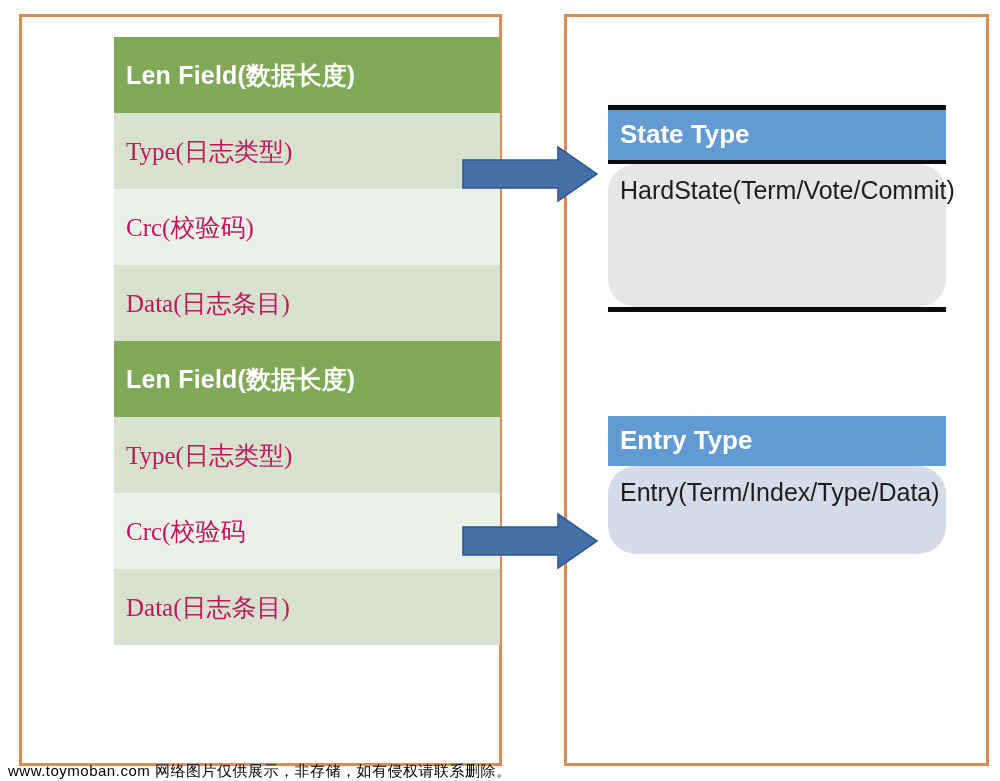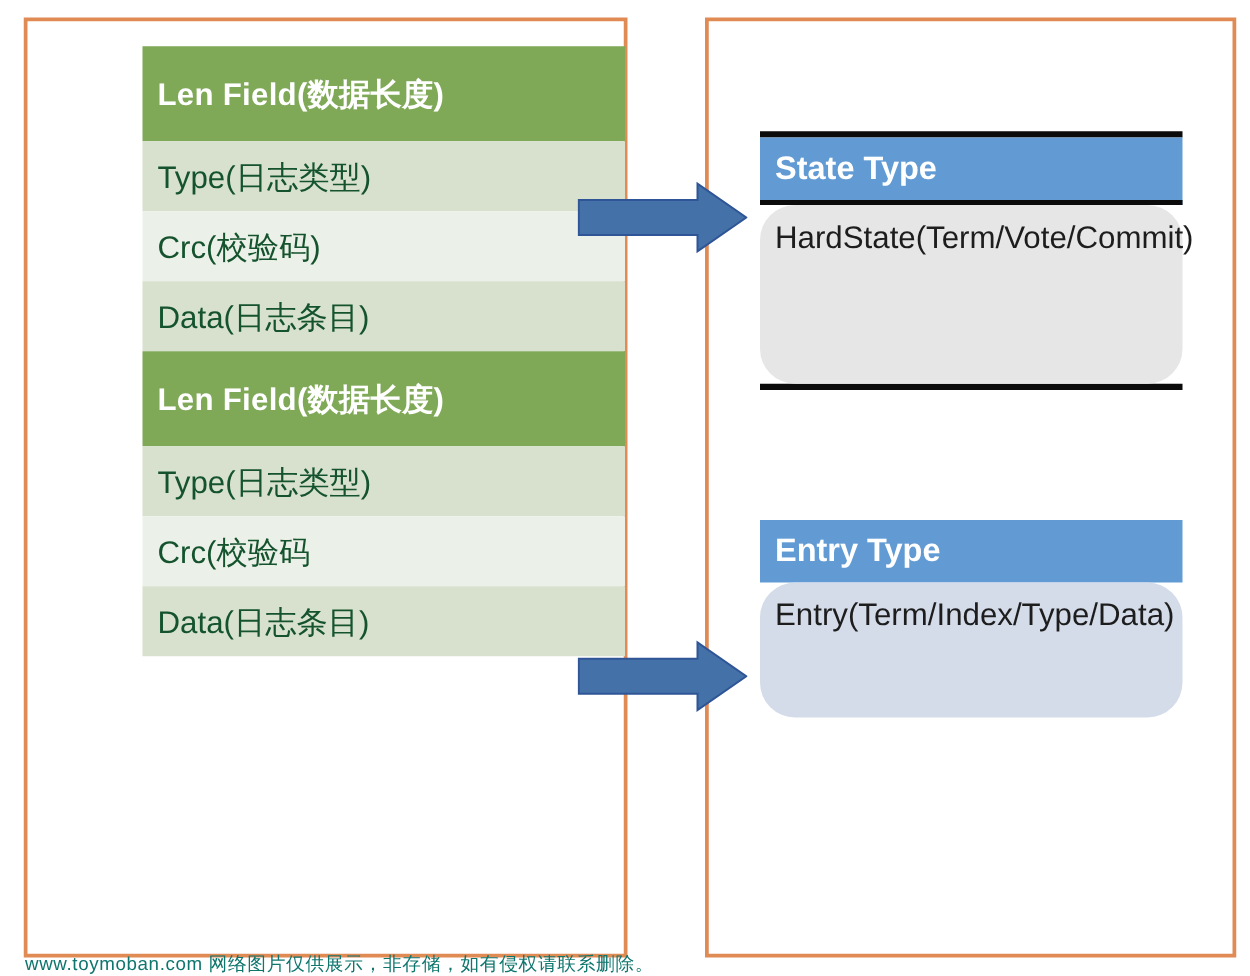--- a/index.html
+++ b/index.html
@@ -43,23 +43,24 @@
   }
   .row-header {
     height: 76px;
     background: #7fa857;
     color: #ffffff;
     font-weight: bold;
     font-size: 25px;
     letter-spacing: .2px;
   }
   .row-body {
-    height: 56px;
+    height: 76px;
     font-size: 25px;
-    color: #14532d;
+    color: #be185d;
+    font-family: Liberation Serif, serif;
   }
   .row-shade-a { background: #d7e1cd; }
   .row-shade-b { background: #ebf0e8; }
 
   
   .type-box {
     position: absolute;
     box-sizing: border-box;
   }
   .type-box .box-header {
@@ -96,39 +97,39 @@
   }
 
   #entry-type-box {
     left: 608px;
     top: 416px;
     width: 338px;
   }
   #entry-type-box .box-header { height: 50px; }
   #entry-type-box .box-body {
     background: #d4dcea;
-    height: 108px;
+    height: 88px;
   }
 
   
   .block-arrow {
     position: absolute;
     width: 136px;
     height: 58px;
   }
   #arrow-state { left: 462px; top: 145px; }
   #arrow-entry { left: 462px; top: 512px; }
 
   
   #watermark {
     position: absolute;
-    left: 20px;
+    left: 8px;
     top: 762px;
     font-size: 15px;
-    color: #0f766e;
+    color: #000000;
     letter-spacing: .5px;
     white-space: nowrap;
   }
 </style>
 </head>
 <body>
 
 <div class="panel-frame" id="panel-left"></div>
 <div class="panel-frame" id="panel-right"></div>
 

